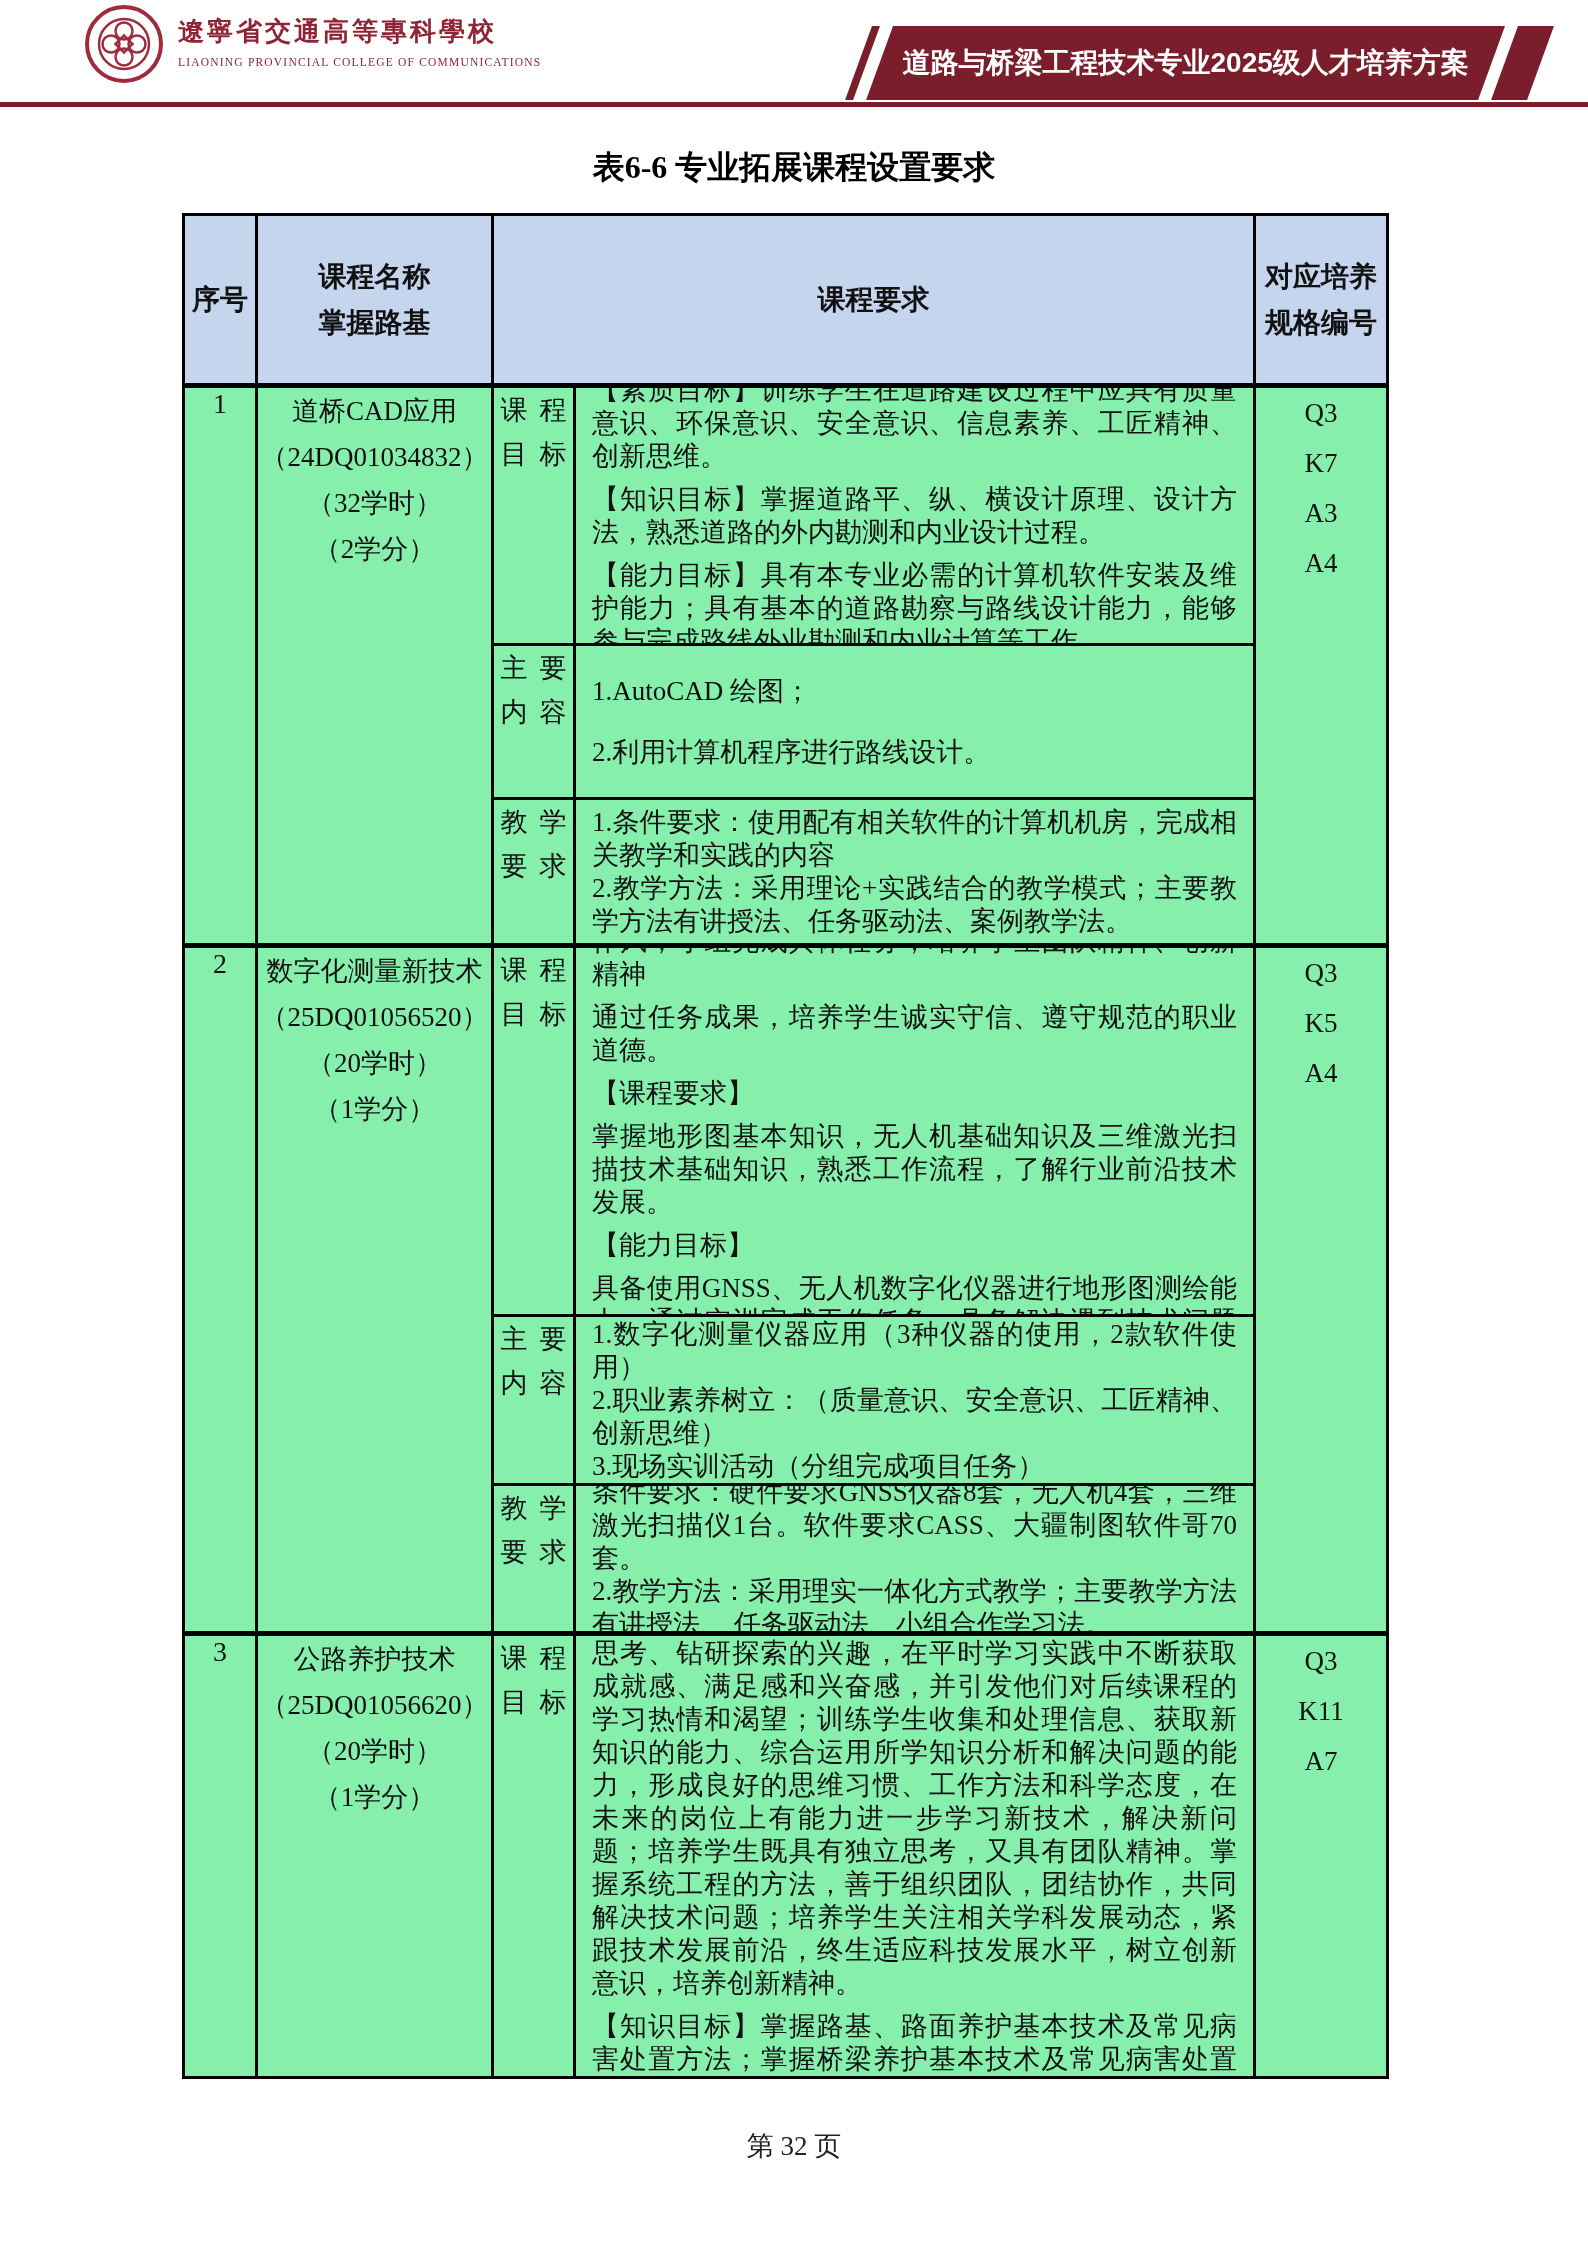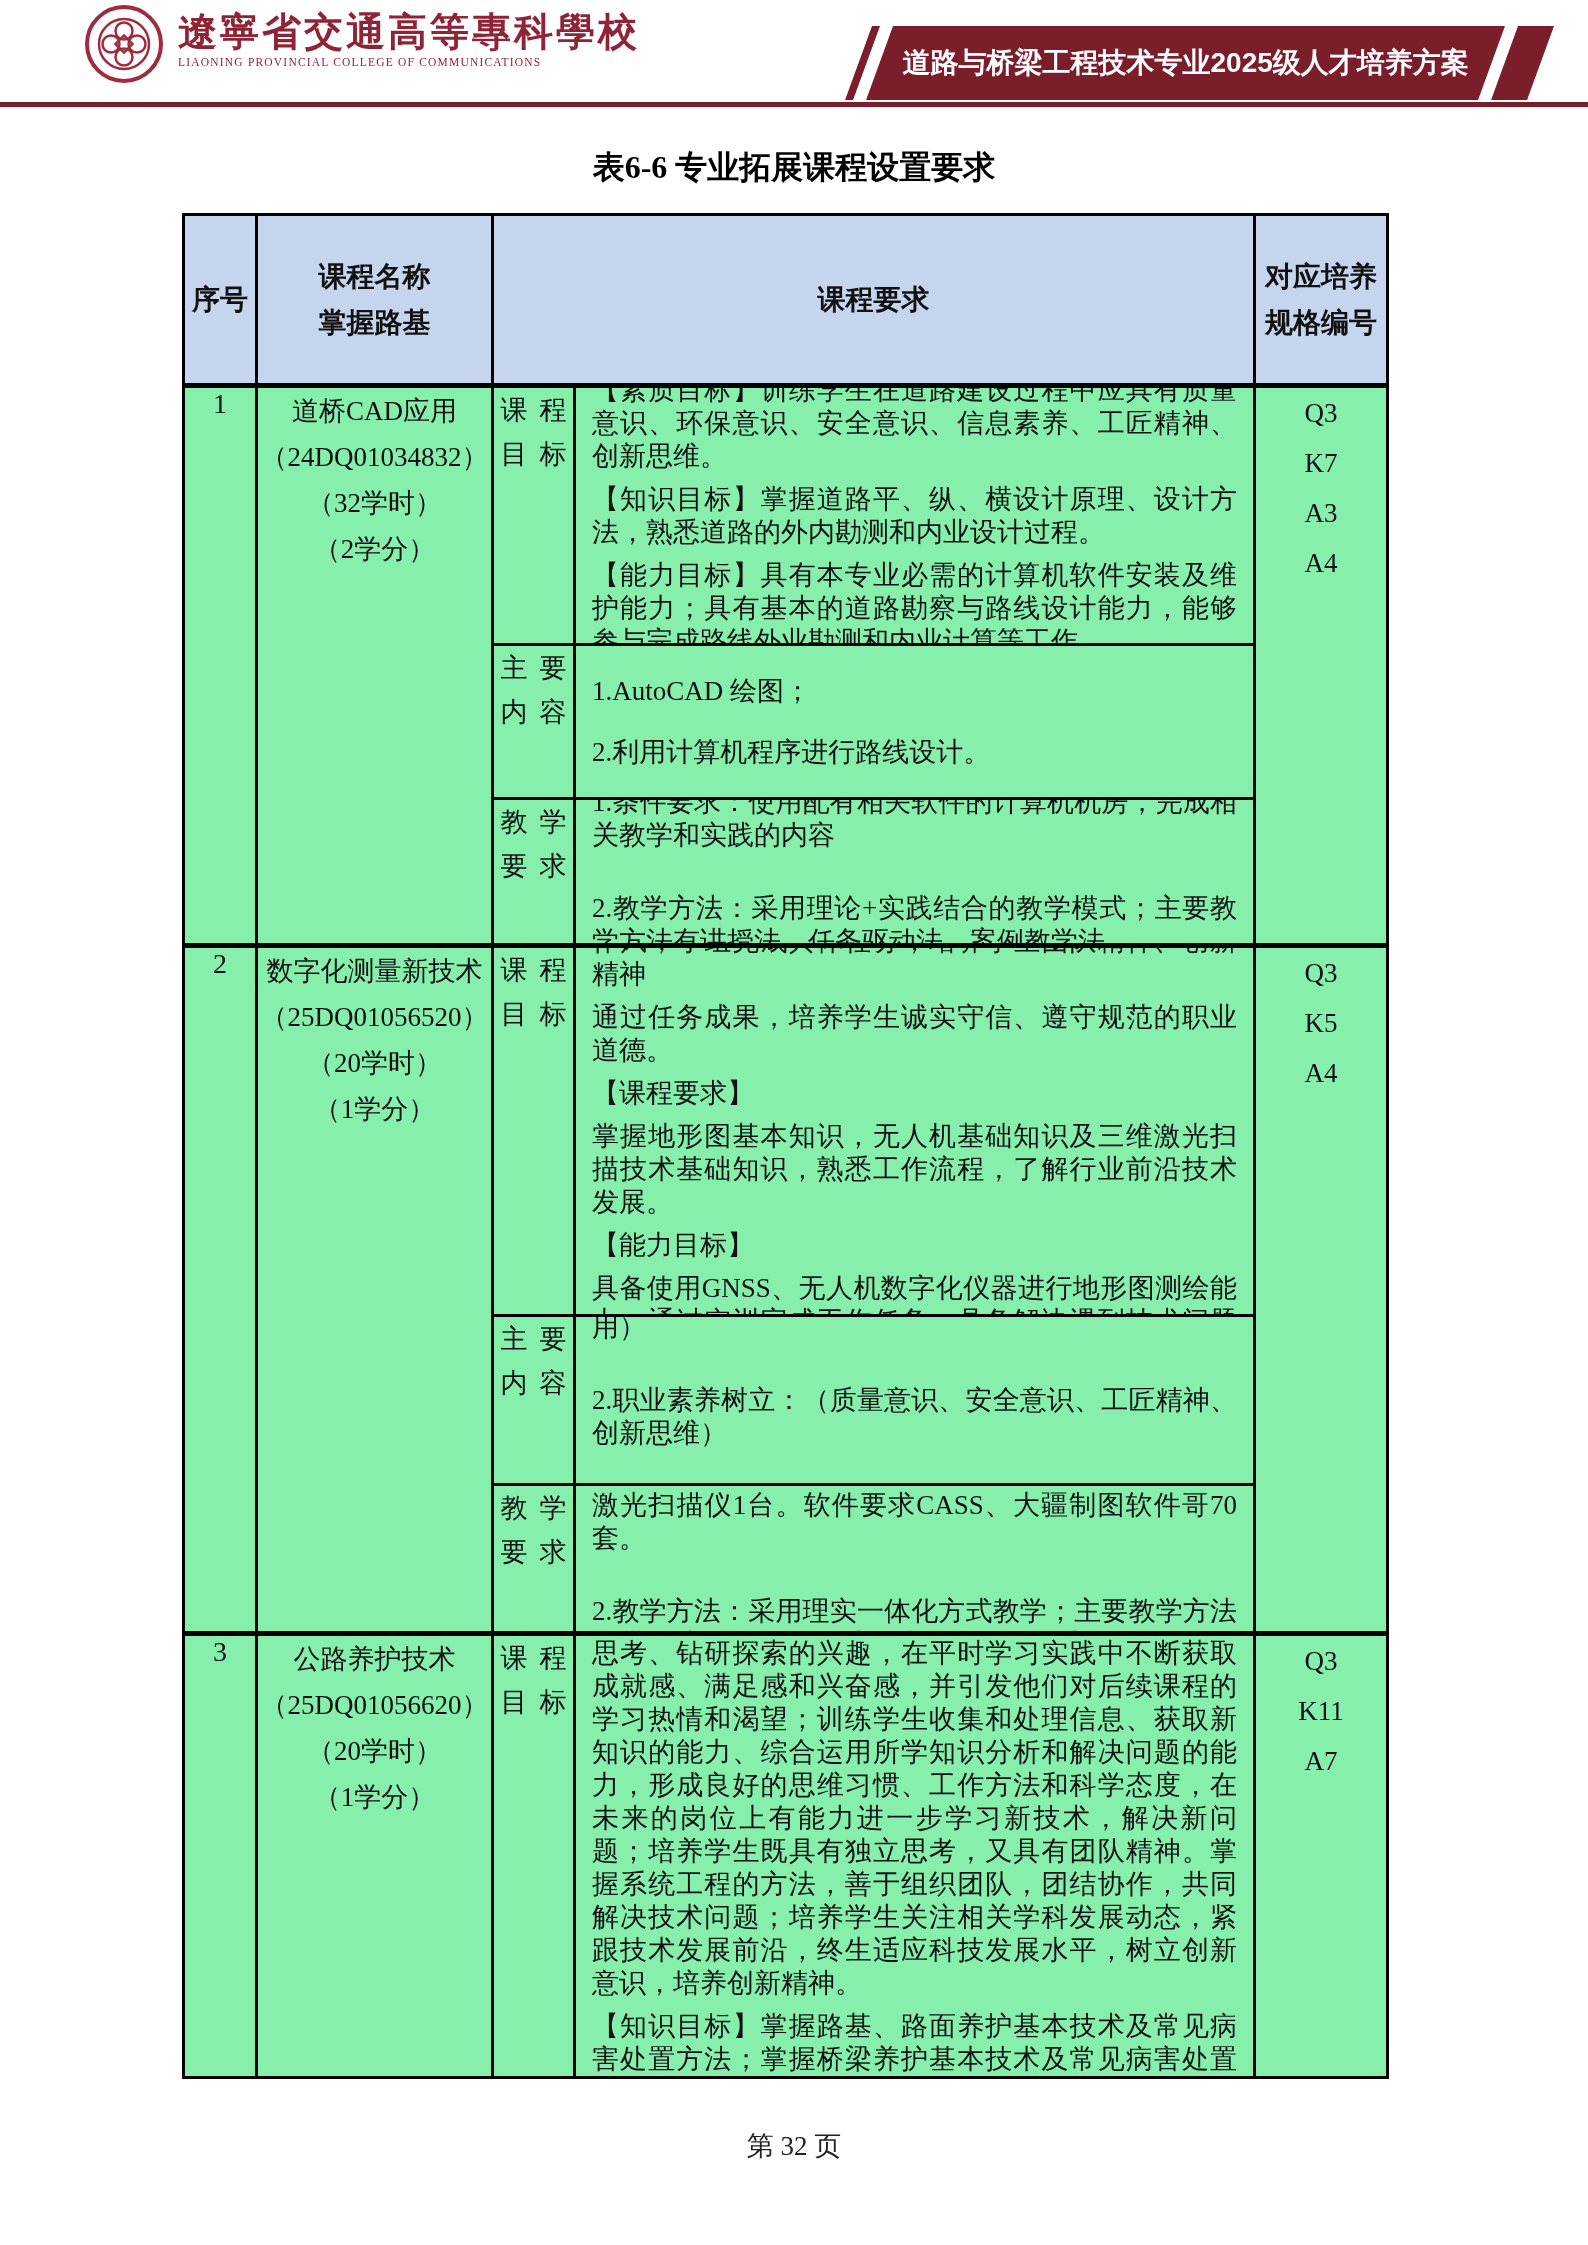--- a/index.html
+++ b/index.html
@@ -5,21 +5,21 @@
   html,body{margin:0;padding:0;background:#fff;}
   body{font-family:"Liberation Serif","DejaVu Serif",serif;color:#111;}
   #page{position:relative;width:1588px;height:2245px;background:#fff;overflow:hidden;}
 
   
   #doc-header{position:absolute;left:0;top:0;width:1588px;height:112px;}
   #header-rule{position:absolute;left:0;top:102px;width:1588px;height:5px;background:#7b1e2c;}
   #college-logo{position:absolute;left:84px;top:4px;display:flex;align-items:flex-start;}
   #seal{width:80px;height:80px;}
   #college-names{margin-left:14px;padding-top:6px;}
-  #college-name-zh{font-size:39px;font-weight:bold;color:#8e2436;letter-spacing:3px;line-height:44px;white-space:nowrap;}
+  #college-name-zh{font-size:26px;font-weight:bold;color:#8e2436;letter-spacing:3px;line-height:44px;white-space:nowrap;}
   #college-name-en{font-size:11.5px;color:#8e2436;letter-spacing:1.2px;margin-top:2px;white-space:nowrap;}
 
   .banner-piece{position:absolute;top:26px;height:74px;background:#7b1e2c;transform:skewX(-20deg);transform-origin:top left;}
   #banner-main{left:893px;width:612px;display:flex;align-items:center;justify-content:center;}
   #banner-text{transform:skewX(20deg);color:#fff;font-family:"Liberation Sans","DejaVu Sans",sans-serif;font-weight:bold;font-size:28px;white-space:nowrap;}
   #banner-stripe-left{left:872px;width:8px;}
   #banner-sliver-right{left:1518px;width:36px;}
 
   
   #table-title{position:absolute;left:0;top:146px;width:1588px;text-align:center;font-size:32px;font-weight:bold;color:#000;}
@@ -37,21 +37,21 @@
   .br{border-right:3px solid #000;}
   .bb{border-bottom:3px solid #000;}
   .bbk{border-bottom:5px solid #000;}
   .th{background:#c6d5ee;display:flex;flex-direction:column;align-items:center;justify-content:center;text-align:center;font-size:28px;font-weight:bold;line-height:46px;}
   .center-cell{display:flex;flex-direction:column;align-items:center;justify-content:flex-start;text-align:center;}
   .seq{font-size:28px;}
   .name-cell div{font-size:27px;line-height:46px;white-space:nowrap;}
   .sub-label div{font-size:27px;line-height:44px;letter-spacing:12px;margin-right:-12px;}
   .spec-cell div{font-size:27px;line-height:50px;}
   .content-cell{display:flex;flex-direction:column;justify-content:center;padding:0 16px;text-align:justify;}
-  .content-cell p{margin:20px 0;font-size:27px;line-height:33px;}
+  .content-cell p{margin:0 0;font-size:27px;line-height:33px;}
   .content-cell.dense p{margin:5px 0;}
   .content-cell.gap-lg p{margin:14px 0;}
 
   
   #page-footer{position:absolute;left:0;top:2128px;width:1588px;text-align:center;font-size:27px;color:#222;}
 </style>
 </head>
 <body>
 
 <div id="page">

